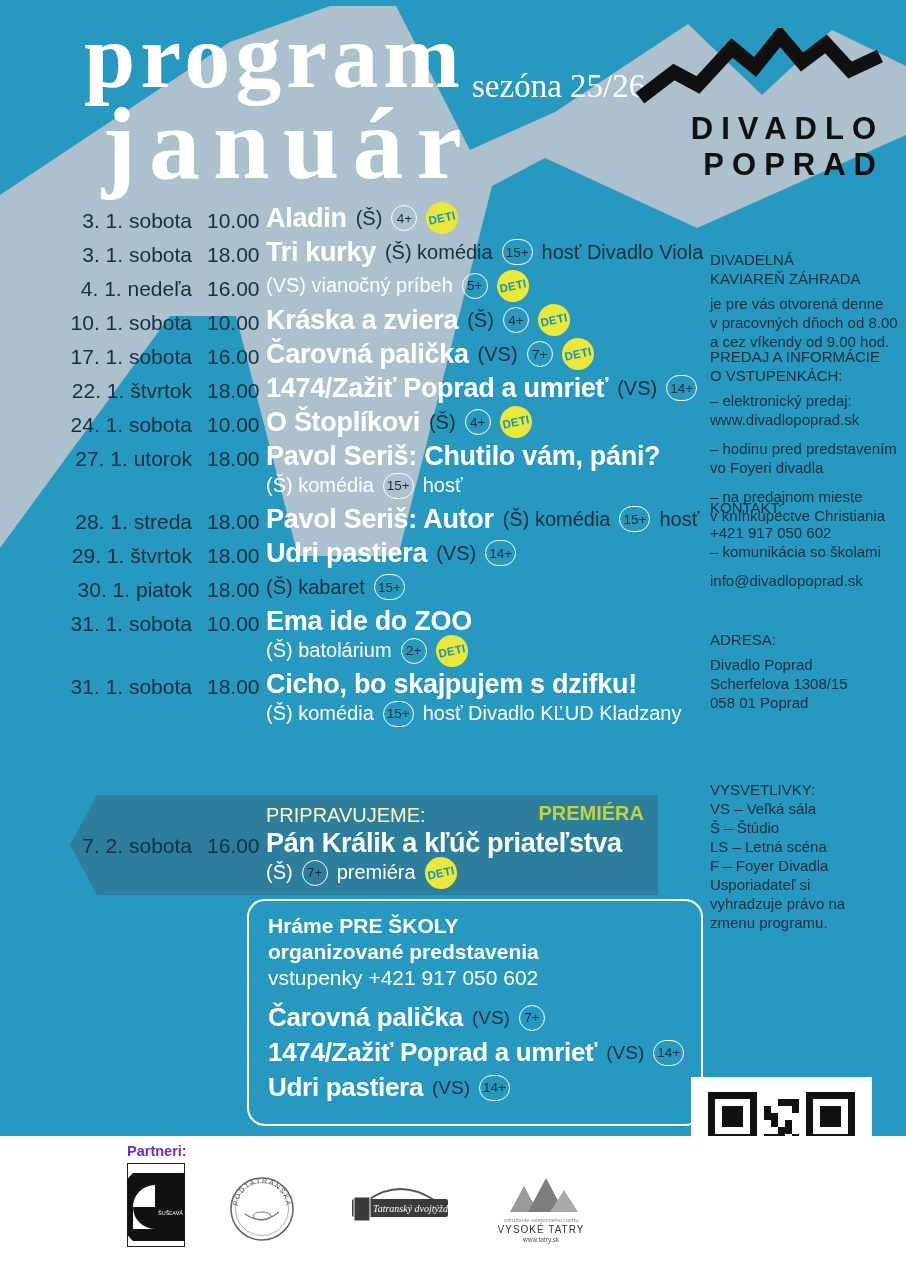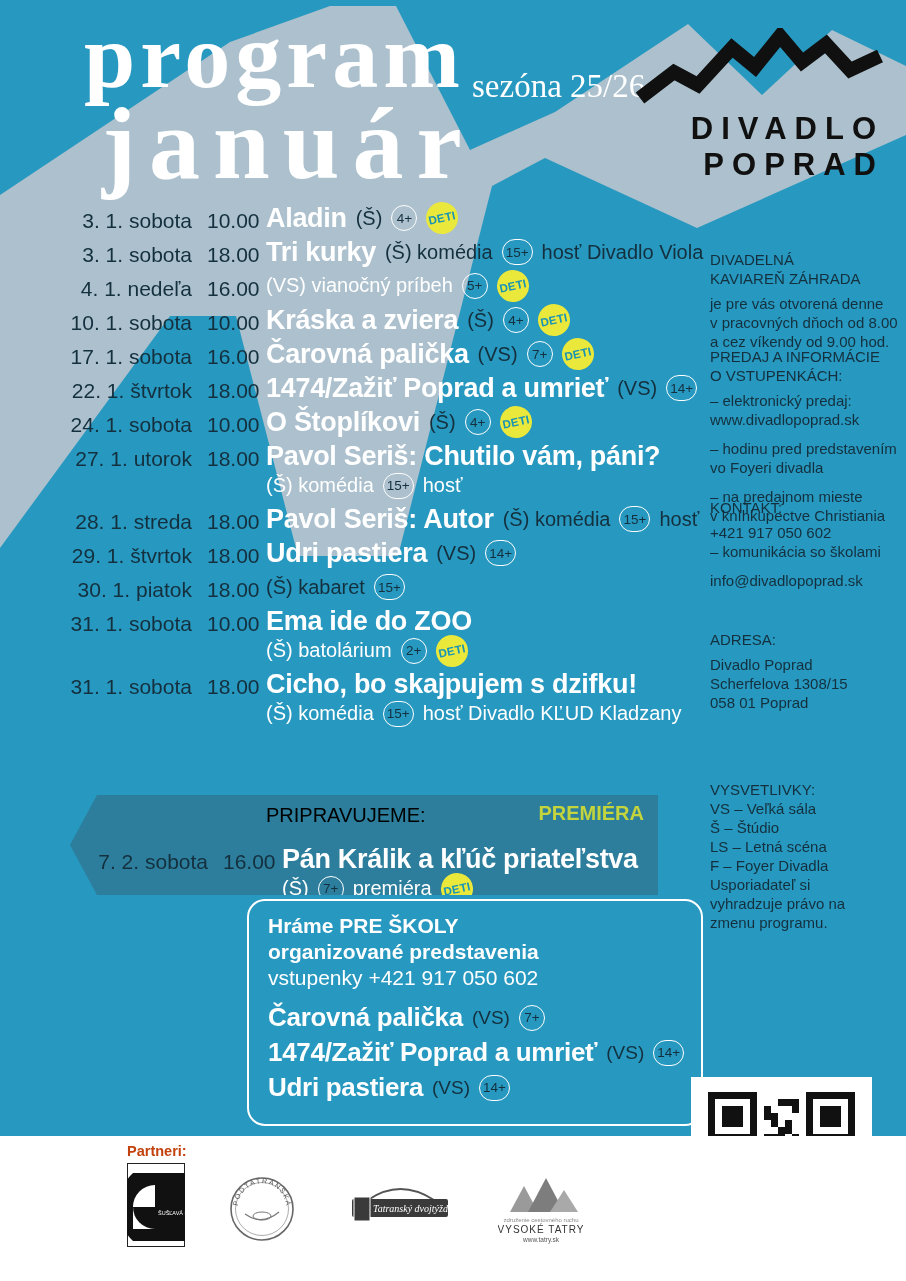--- a/index.html
+++ b/index.html
@@ -30,43 +30,43 @@
   .badge{display:inline-flex;align-items:center;justify-content:center;
     border:1.5px solid #fff;color:#14303E;font-size:13.5px;height:26px;min-width:26px;
     padding:0 3px;border-radius:15px;box-sizing:border-box;}
   .deti{display:inline-flex;align-items:center;justify-content:center;width:32px;height:32px;
     border-radius:50%;background:#E9E83B;color:#1693B8;font-size:11.5px;font-weight:700;
     transform:rotate(-12deg);letter-spacing:.3px;}
 
   
   .banner{position:absolute;left:0;top:795px;width:658px;height:100px;background:#2C7E9C;
     clip-path:polygon(70px 50%,97px 0,100% 0,100% 100%,97px 100%);}
-  .banner .label{position:absolute;left:266px;top:9px;font-size:20px;color:#000000;}
+  .banner .label{position:absolute;left:266px;top:9px;font-size:20px;color:#fef9c3;}
   .banner .premiere{position:absolute;right:14px;top:7px;font-size:20px;font-weight:700;color:#C3D43C;}
-  .banner .row{position:absolute;left:0;top:33px;width:100%;margin:16px;}
+  .banner .row{position:absolute;left:0;top:33px;width:100%;margin:0;}
 
   
   .schools{position:absolute;left:247px;top:899px;width:456px;height:227px;box-sizing:border-box;
     border:2.5px solid #fff;border-radius:18px;padding:12px 0 0 19px;color:#fff;}
   .schools .h{font-size:21px;font-weight:700;line-height:26px;}
   .schools .tickets{font-size:21px;line-height:26px;}
   .schools .show{display:flex;align-items:center;gap:9px;height:35px;white-space:nowrap;}
   .schools .show .title{font-size:26px;}
   .schools .show .sec{font-size:19px;}
   .schools .shows{margin-top:9px;}
 
   
   .sb{position:absolute;left:710px;width:192px;color:#14303E;font-size:15px;line-height:19px;font-weight:500;}
   .sb .sb-title{white-space:pre-line;margin-bottom:6px;}
   .sb .pre{white-space:pre-line;}
   .sb .li{white-space:pre-line;margin-bottom:10px;}
 
   
   .footer{position:absolute;left:0;top:1136px;width:906px;height:145px;background:#fff;}
-  .partners-label{position:absolute;left:127px;top:7px;font-size:14.5px;font-weight:700;color:#c2410c;}
+  .partners-label{position:absolute;left:127px;top:7px;font-size:14.5px;font-weight:700;color:#6d28d9;}
   .plogo{position:absolute;}
   .qr{position:absolute;left:691px;top:1077px;width:181px;height:177px;background:#fff;
     display:flex;align-items:center;justify-content:center;}
 </style>
 </head>
 <body>
 
 <div class="poster">
 
   <svg class="bg" width="906" height="1281" viewBox="0 0 906 1281">

